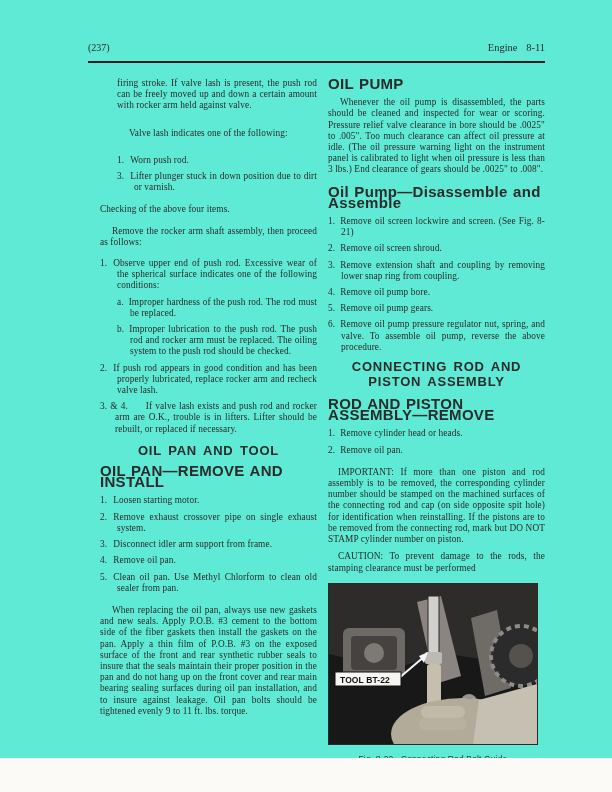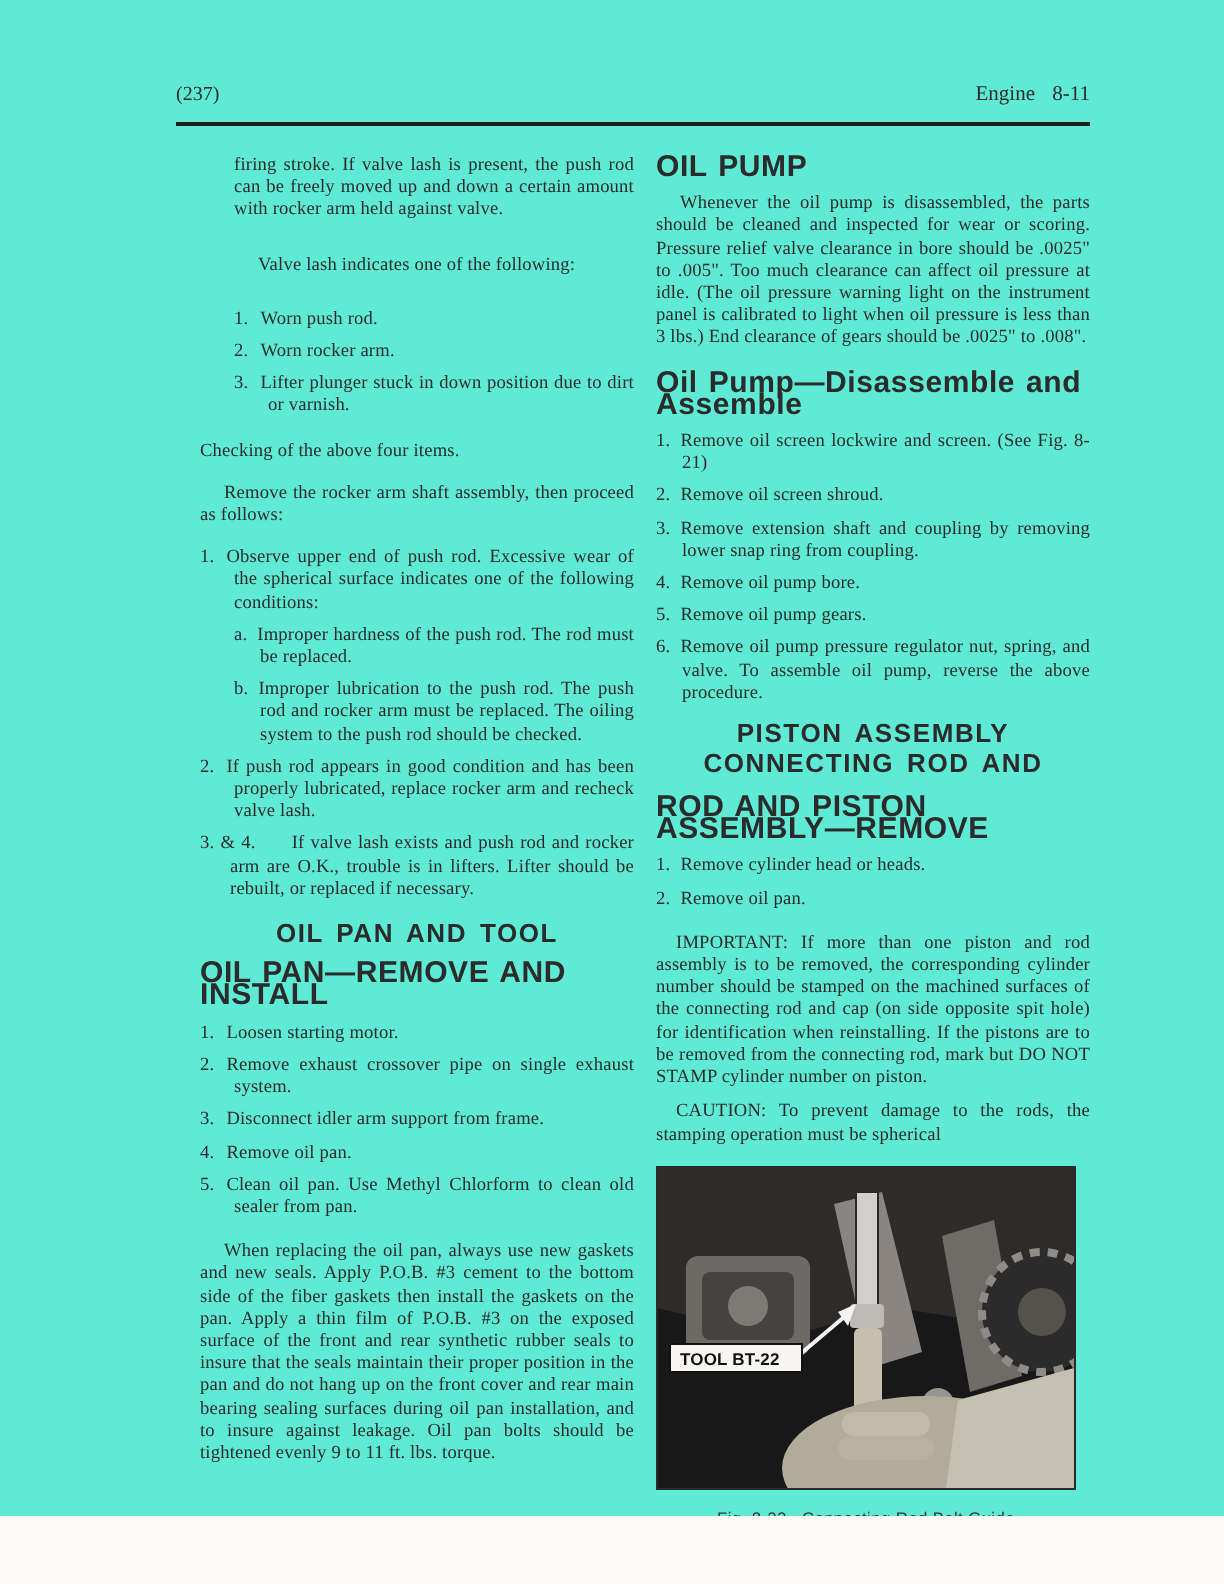--- a/index.html
+++ b/index.html
@@ -53,21 +53,20 @@
 
   <div class="cols">
 
     <div class="col">
       <div class="indent-block">
         <p class="body">firing stroke.  If valve lash is present, the push rod can be freely moved up and down a certain amount with rocker arm held against valve.</p>
         <div class="gap6"></div>
         <p class="body fi">Valve lash indicates one of the following:</p>
         <div class="gap6"></div>
         <div class="li"><span class="num">1.</span><span>Worn push rod.</span></div>
-        <div class="li"><span class="num">2.</span><span>Worn rocker arm.</span></div>
         <div class="li"><span class="num">3.</span><span>Lifter plunger stuck in down position due to dirt or varnish.</span></div>
       </div>
       <div class="gap6"></div>
       <p class="body">Checking of the above four items.</p>
       <p class="body fi">Remove the rocker arm shaft assembly, then proceed as follows:</p>
       <div class="li"><span class="num">1.</span><span>Observe upper end of push rod.  Excessive wear of the spherical surface indicates one of the following conditions:</span></div>
       <div class="li sub"><span class="num">a.</span><span>Improper hardness of the push rod.  The rod must be replaced.</span></div>
       <div class="li sub"><span class="num">b.</span><span>Improper lubrication to the push rod. The push rod and rocker arm must be replaced.  The oiling system to the push rod should be checked.</span></div>
       <div class="li"><span class="num">2.</span><span>If push rod appears in good condition and has been properly lubricated, replace rocker arm and recheck valve lash.</span></div>
       <div class="li wide"><span class="num">3. &amp; 4.</span><span>If valve lash exists and push rod and rocker arm are O.K., trouble is in lifters. Lifter should be rebuilt, or replaced if necessary.</span></div>
@@ -86,29 +85,29 @@
       <div class="h-sub">OIL PUMP</div>
       <p class="body fi">Whenever the oil pump is disassembled, the parts should be cleaned and inspected for wear or scoring.  Pressure relief valve clearance in bore should be .0025" to .005".  Too much clearance can affect oil pressure at idle.  (The oil pressure warning light on the instrument panel is calibrated to light when oil pressure is less than 3 lbs.)  End clearance of gears should be .0025" to .008".</p>
       <div class="h-sub">Oil Pump—Disassemble and Assemble</div>
       <div class="li r"><span class="num">1.</span><span>Remove oil screen lockwire and screen.  (See Fig. 8-21)</span></div>
       <div class="li r"><span class="num">2.</span><span>Remove oil screen shroud.</span></div>
       <div class="li r"><span class="num">3.</span><span>Remove extension shaft and coupling by removing lower snap ring from coupling.</span></div>
       <div class="li r"><span class="num">4.</span><span>Remove oil pump bore.</span></div>
       <div class="li r"><span class="num">5.</span><span>Remove oil pump gears.</span></div>
       <div class="li r"><span class="num">6.</span><span>Remove oil pump pressure regulator nut, spring, and valve.  To assemble oil pump, reverse the above procedure.</span></div>
       <div class="h-main two">
+        <div>CONNECTING ROD AND</div>
         <div>PISTON ASSEMBLY</div>
-        <div>CONNECTING ROD AND</div>
       </div>
       <div class="h-sub">ROD AND PISTON ASSEMBLY—REMOVE</div>
       <div class="li r"><span class="num">1.</span><span>Remove cylinder head or heads.</span></div>
       <div class="li r"><span class="num">2.</span><span>Remove oil pan.</span></div>
       <div class="gap6"></div>
       <p class="note">IMPORTANT:  If more than one piston and rod assembly is to be removed, the corresponding cylinder number should be stamped on the machined surfaces of the connecting rod and cap (on side opposite spit hole) for identification when reinstalling.  If the pistons are to be removed from the connecting rod, mark but DO NOT STAMP cylinder number on piston.</p>
-      <p class="note">CAUTION:  To prevent damage to the rods, the stamping operation must be spherical</p>
+      <p class="note">CAUTION:  To prevent damage to the rods, the stamping clearance must be performed</p>
 
       <div class="figure">
         <svg width="208" height="160" viewBox="0 0 208 160" xmlns="http://www.w3.org/2000/svg">
           <rect x="0" y="0" width="208" height="160" fill="#181818"></rect>
 
           <polygon points="0,0 208,0 208,60 170,78 120,70 60,85 0,70" fill="#2e2c2a"></polygon>
           <rect x="14" y="44" width="62" height="50" rx="6" fill="#6d6a66"></rect>
           <rect x="22" y="52" width="46" height="34" rx="4" fill="#45423f"></rect>
           <circle cx="45" cy="69" r="10" fill="#7d7a75"></circle>
           <polygon points="88,18 112,12 132,92 106,100" fill="#8a8580"></polygon>

